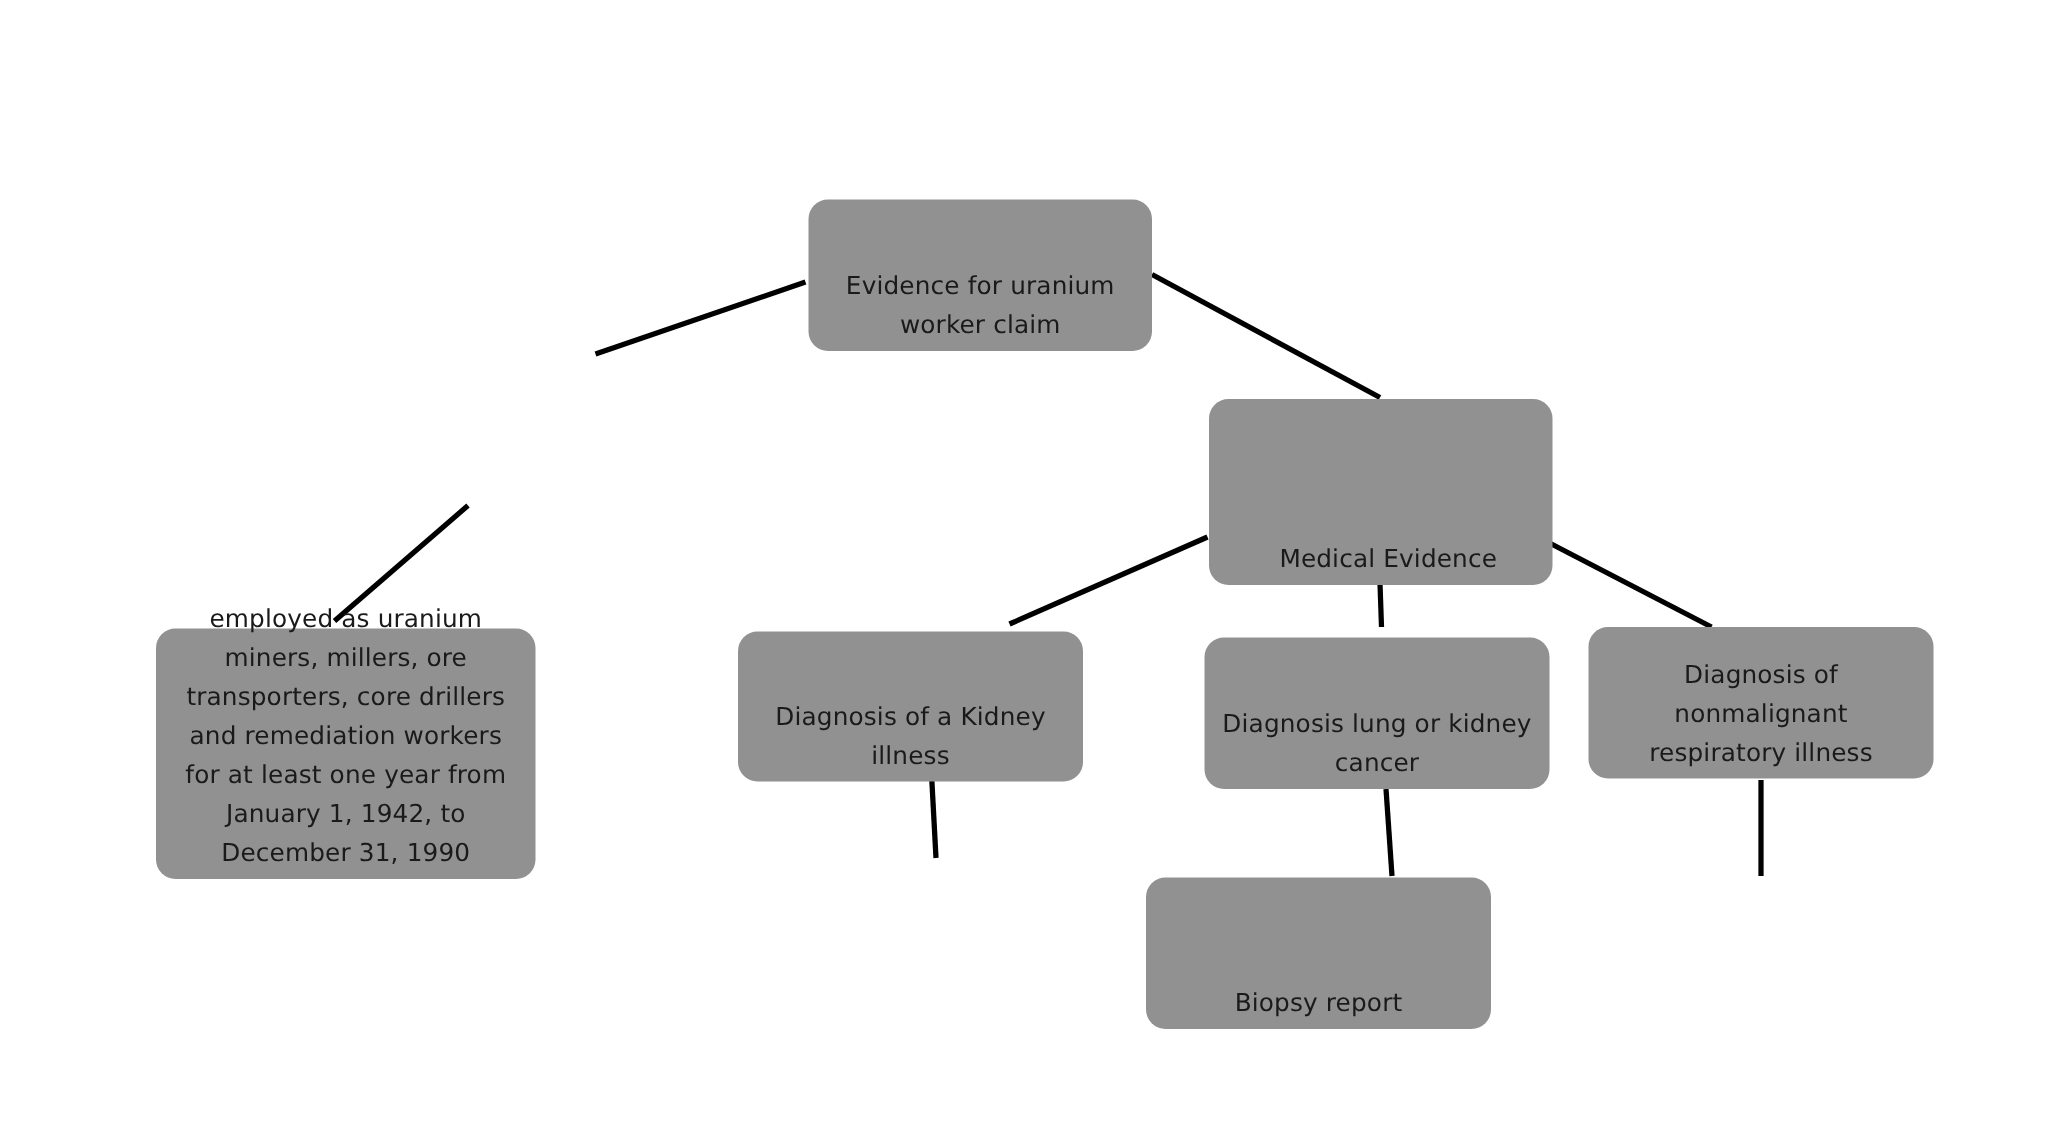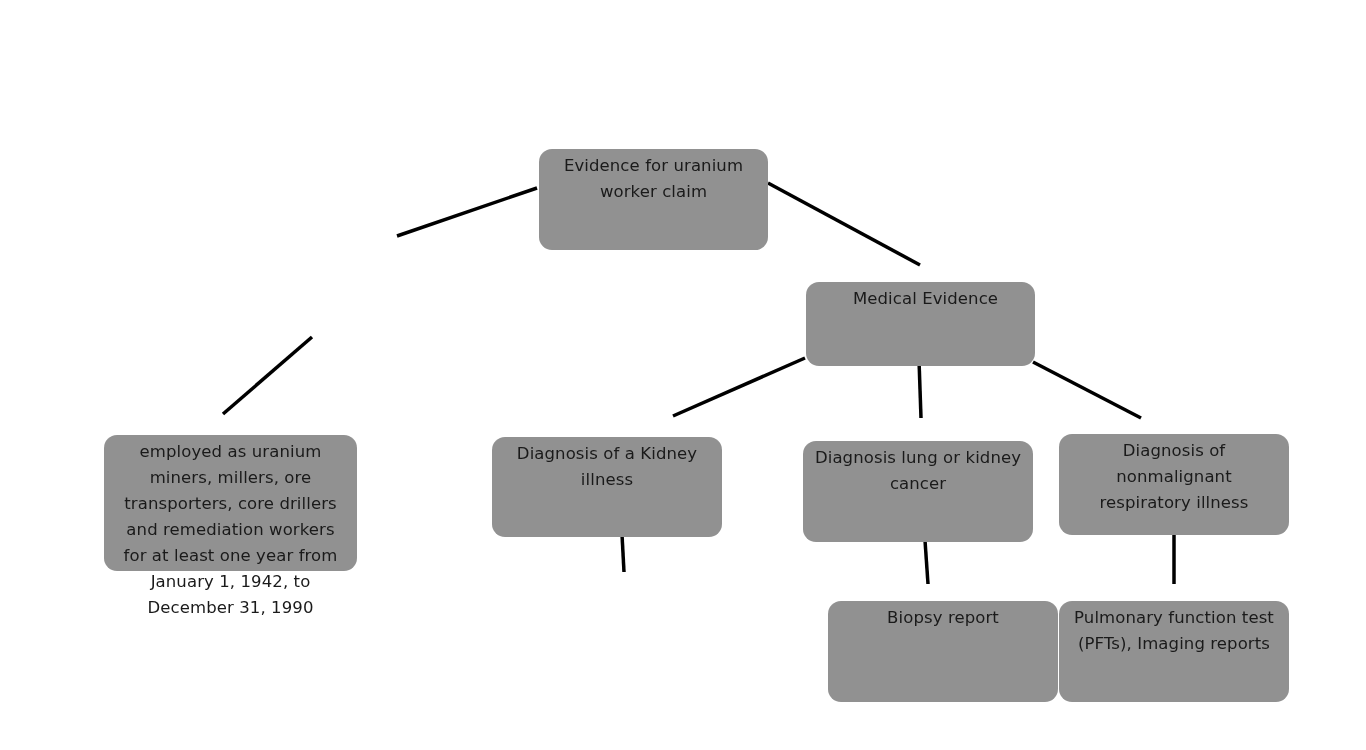--- a/index.html
+++ b/index.html
@@ -1,22 +1,22 @@
 <!DOCTYPE html>
 <html><head>
 <meta charset="utf-8">
 <style>
   html, body { margin:0; padding:0; background:#ffffff; }
   body { width:1366px; height:750px; position:relative; overflow:hidden;
          font-family:"DejaVu Sans", sans-serif; }
   #canvas { position:absolute; left:0; top:0; width:1366px; height:750px; }
   svg.links { position:absolute; left:0; top:0; width:1366px; height:750px; }
   .node { position:absolute; background:#919191; border-radius:13px;
-          display:flex; align-items:flex-start; justify-content:center;
-          text-align:center; color:#1a1a1a; box-sizing:border-box; padding:4px 6px;margin-top:16px; }
+          display:flex; align-items:flex-end; justify-content:center;
+          text-align:center; color:#1a1a1a; box-sizing:border-box; padding:4px 6px; }
   .node span { font-size:16.5px; line-height:26px; letter-spacing:0.1px; }
 </style>
 </head>
 <body>
 
 <div id="canvas">
   <svg class="links">
     <line x1="537" y1="188" x2="397" y2="236" stroke="#000" stroke-width="3.5"></line>
     <line x1="768" y1="183" x2="920" y2="265" stroke="#000" stroke-width="3.5"></line>
     <line x1="312" y1="337" x2="223" y2="414" stroke="#000" stroke-width="3.5"></line>
@@ -26,41 +26,38 @@
     <line x1="621" y1="516" x2="624" y2="572" stroke="#000" stroke-width="3.5"></line>
     <line x1="924" y1="526" x2="928" y2="584" stroke="#000" stroke-width="3.5"></line>
     <line x1="1174" y1="520" x2="1174" y2="584" stroke="#000" stroke-width="3.5"></line>
   </svg>
 
   <div class="node" style="left:539px;top:133px;width:229px;height:101px;">
     <span style="display:block;width:200px;">Evidence for uranium<br>worker claim</span>
   </div>
 
 
-  <div class="node" style="left:806px;top:266px;width:229px;height:84px;padding-left:16px;">
+  <div class="node" style="left:806px;top:266px;width:229px;height:124px;padding-left:16px;">
     <span>Medical Evidence</span>
   </div>
 
-  <div class="node" style="left:104px;top:419px;width:253px;height:136px;">
+  <div class="node" style="left:104px;top:419px;width:253px;height:167px;">
     <span style="display:block;width:240px;">employed as uranium<br>miners, millers, ore<br>transporters, core drillers<br>and remediation workers<br>for at least one year from<br>January 1, 1942, to<br>December 31, 1990</span>
   </div>
 
   <div class="node" style="left:492px;top:421px;width:230px;height:100px;">
     <span style="display:block;width:210px;">Diagnosis of a Kidney<br>illness</span>
   </div>
 
   <div class="node" style="left:803px;top:425px;width:230px;height:101px;">
     <span style="display:block;width:222px;">Diagnosis lung or kidney<br>cancer</span>
   </div>
 
   <div class="node" style="left:1059px;top:418px;width:230px;height:101px;">
     <span style="display:block;width:170px;">Diagnosis of<br>nonmalignant<br>respiratory illness</span>
   </div>
 
 
-  <div class="node" style="left:828px;top:585px;width:230px;height:101px;">
+  <div class="node" style="left:764px;top:585px;width:230px;height:101px;">
     <span>Biopsy report</span>
   </div>
 
-  <div class="node" style="left:1059px;top:585px;width:230px;height:101px;">
-    <span style="display:block;width:225px;">Pulmonary function test<br>(PFTs), Imaging reports</span>
-  </div>
 </div>
 
 </body></html>

